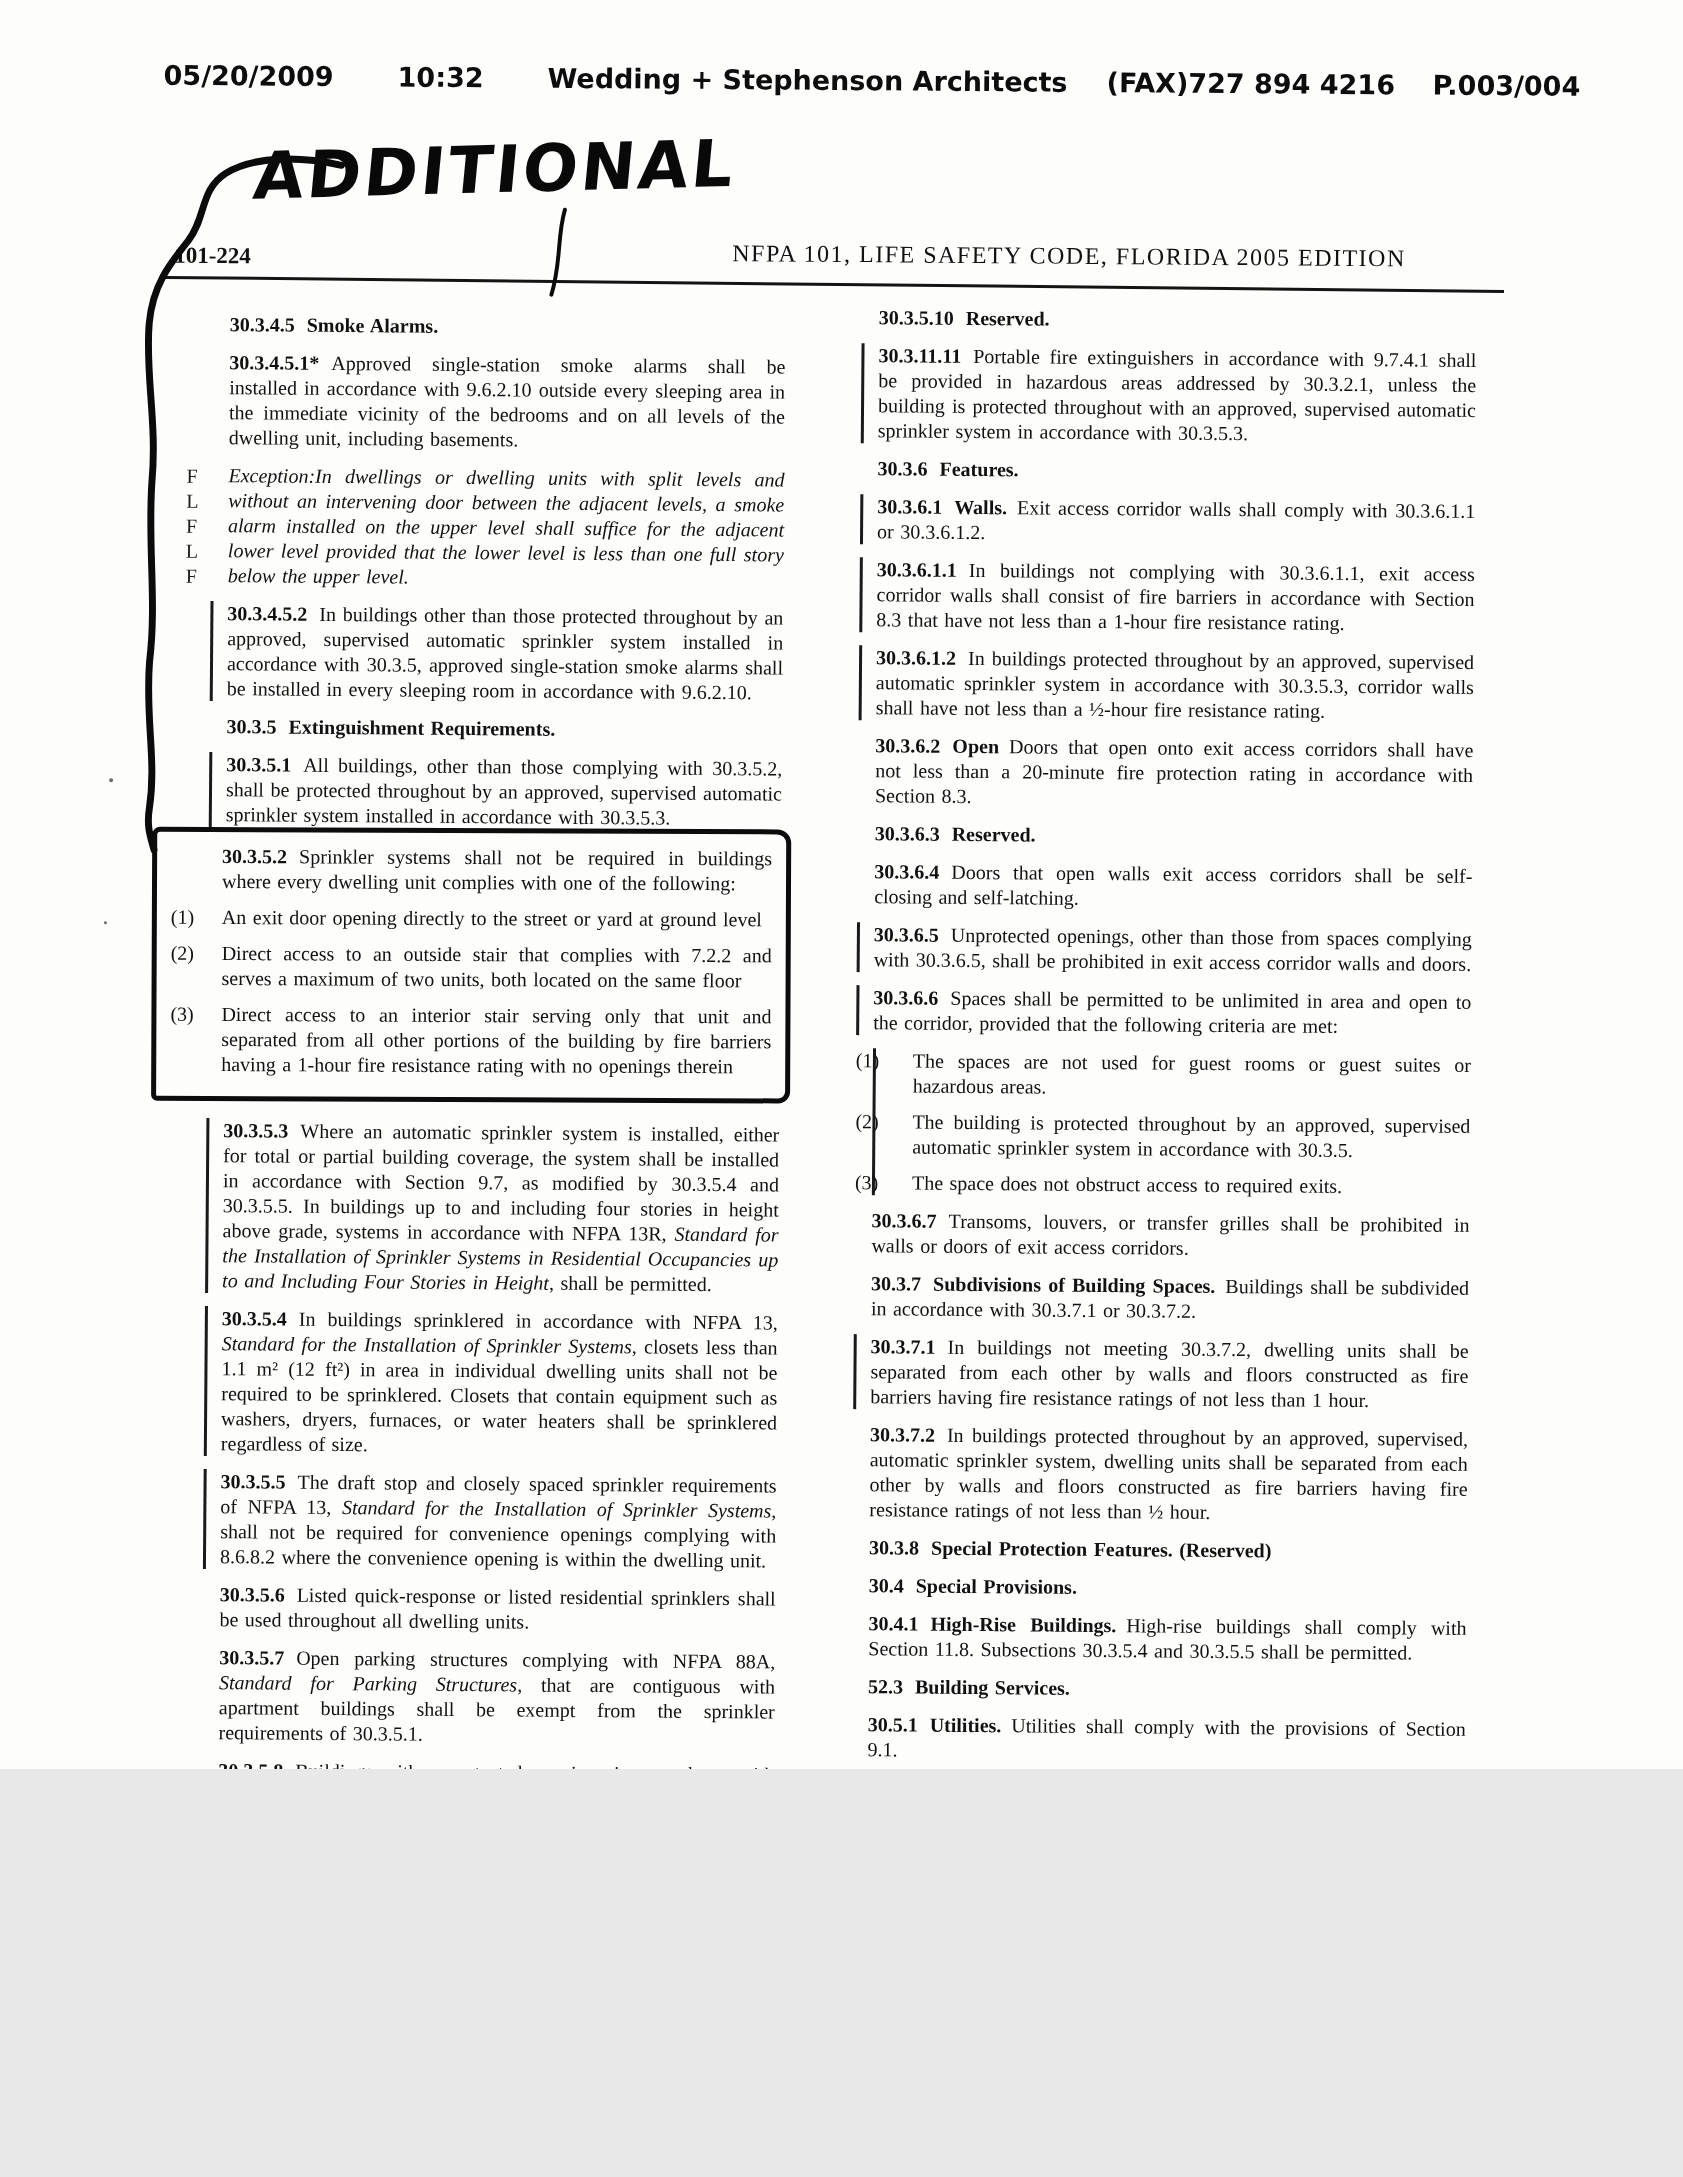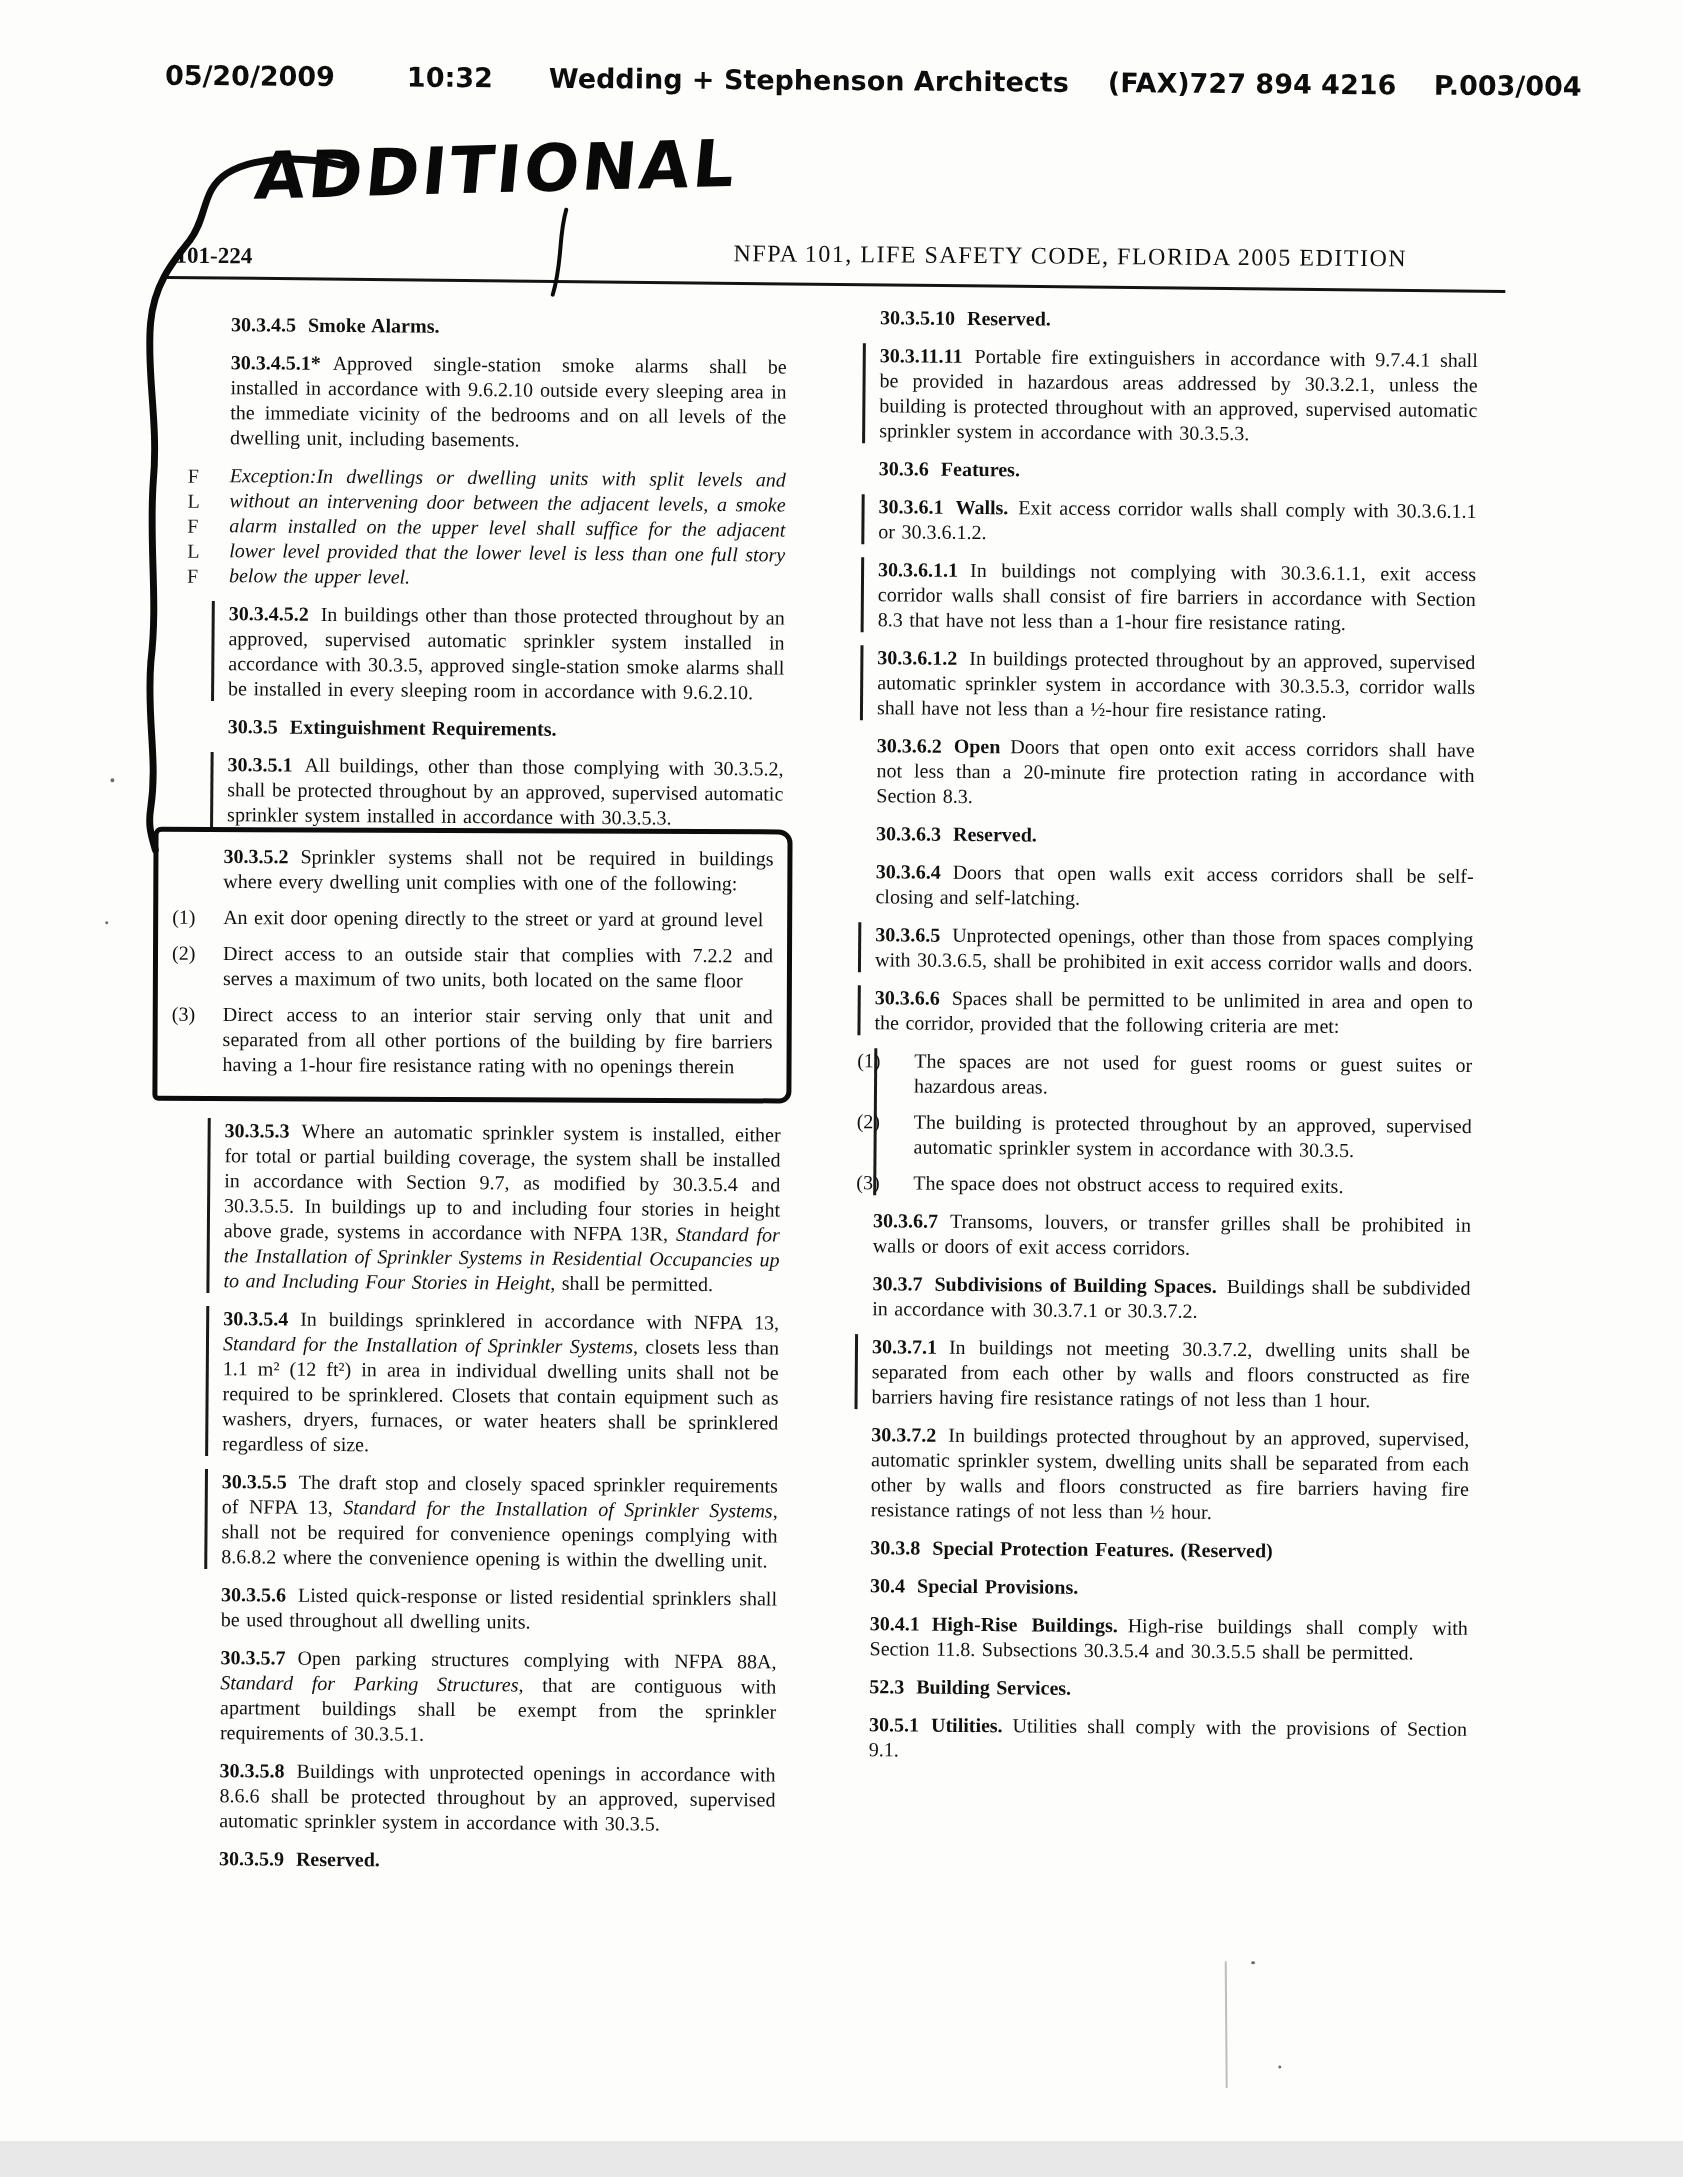--- a/index.html
+++ b/index.html
@@ -1,25 +1,25 @@
 <!DOCTYPE html>
 <html><head>
 <meta charset="utf-8">
 <style>
   html,body{margin:0;padding:0;background:#e8e8e8;}
-  .page{position:relative;width:1683px;height:2141px;background:#fdfdfc;overflow:hidden;
+  .page{position:relative;width:1683px;height:1769px;background:#fdfdfc;overflow:hidden;
         font-family:"Liberation Serif",serif;color:#111;}
   .sheet{position:absolute;inset:0;transform:rotate(0.45deg);transform-origin:50% 45%;}
 
   
   .fax{position:absolute;top:65px;left:158px;width:1426px;height:42px;
        font-family:"DejaVu Sans",sans-serif;font-weight:bold;font-size:27px;color:#0d0d0d;}
   .fax span{position:absolute;top:0;white-space:nowrap;}
   .fx-date{left:0;}
-  .fx-time{left:242px;}
+  .fx-time{left:234px;}
   .fx-sender{left:384px;}
   .fx-num{left:943px;top:8px;}
   .fx-page{left:1269px;top:16px;}
 
   
   .hand{position:absolute;top:135px;left:249px;font-family:"DejaVu Sans",sans-serif;
         font-weight:900;font-size:65px;letter-spacing:3px;color:#090909;
         transform:rotate(-2deg) skewX(-7deg);white-space:nowrap;}
 
   

